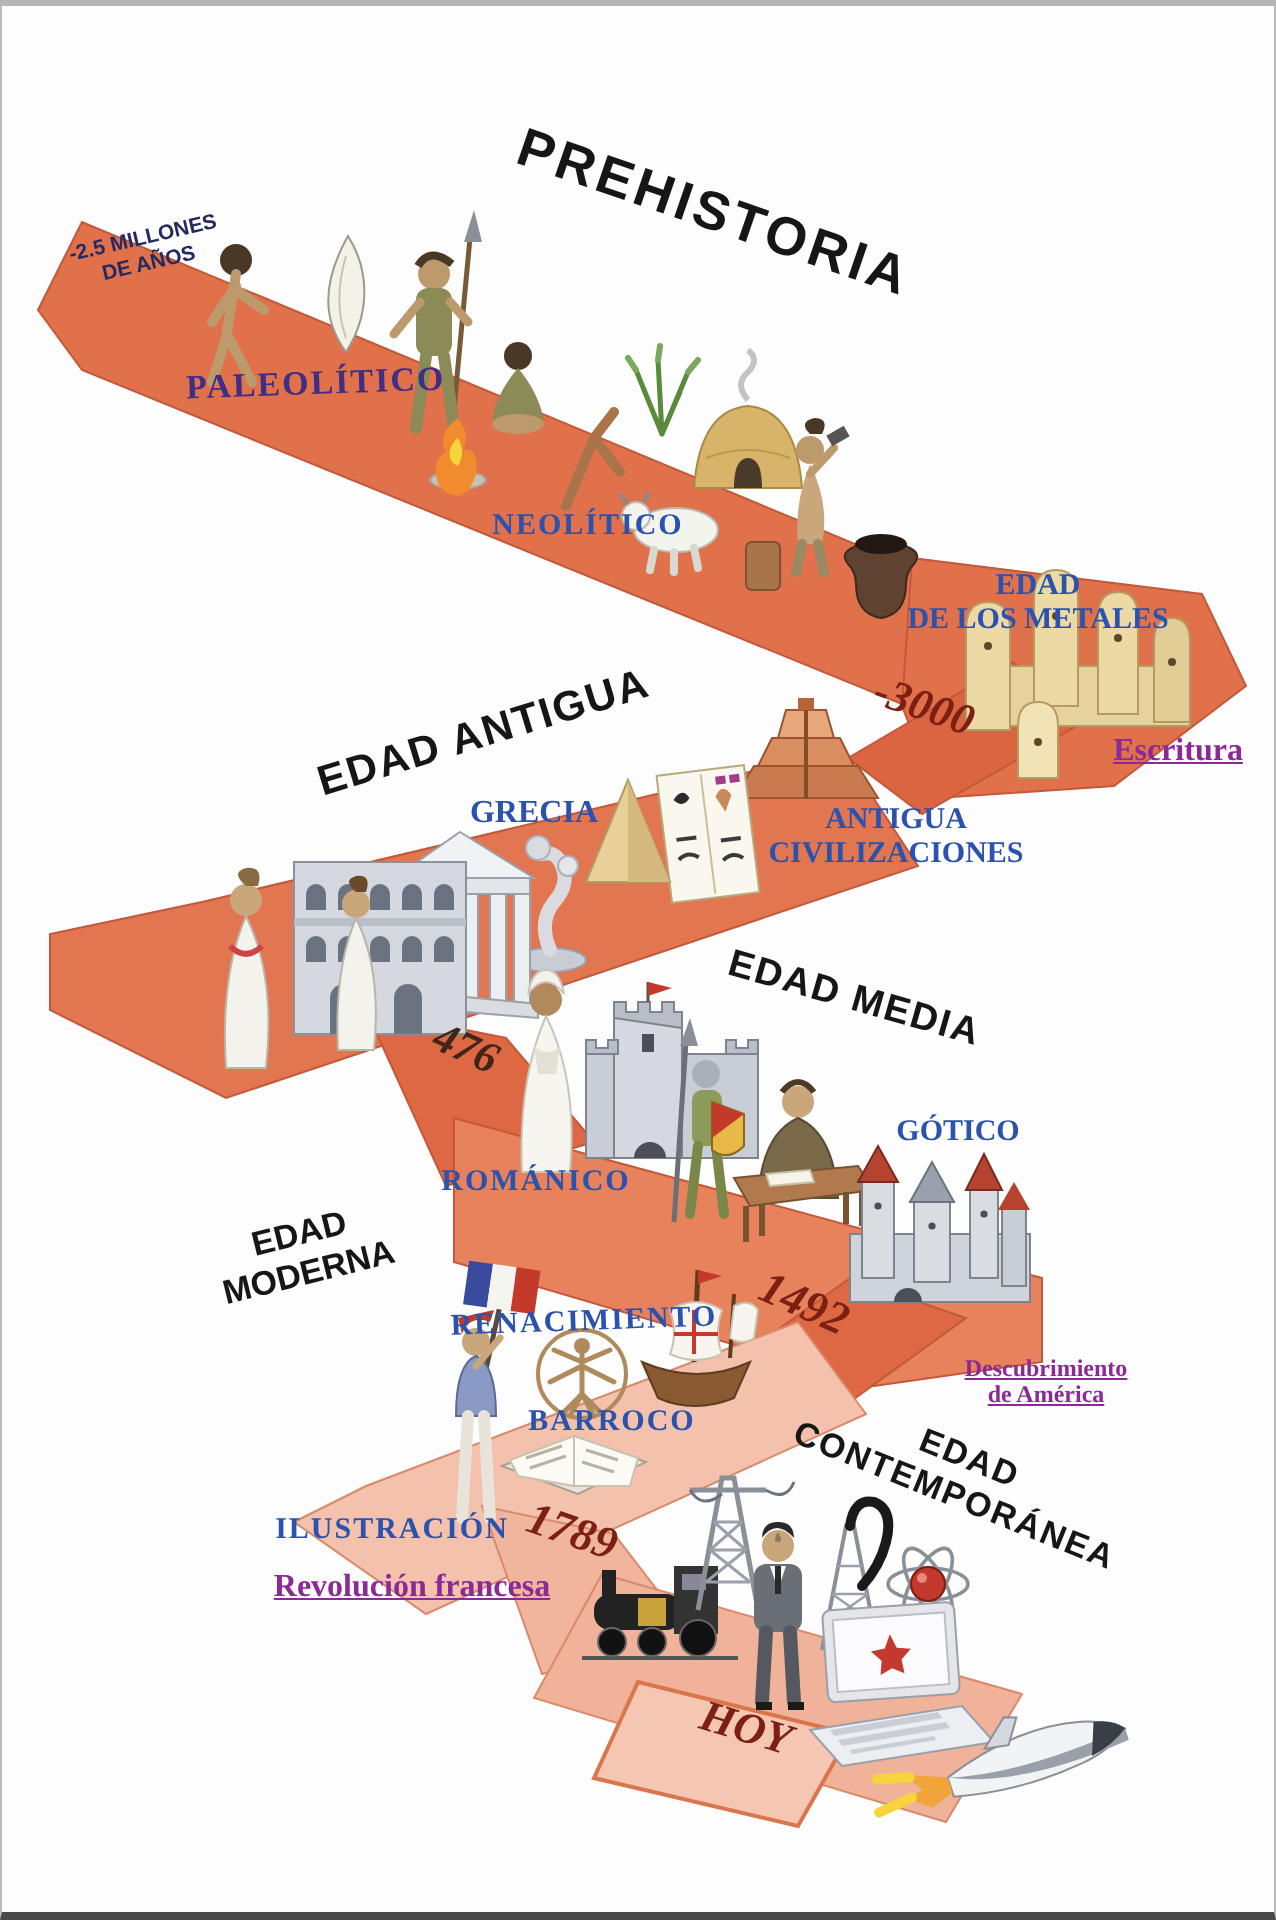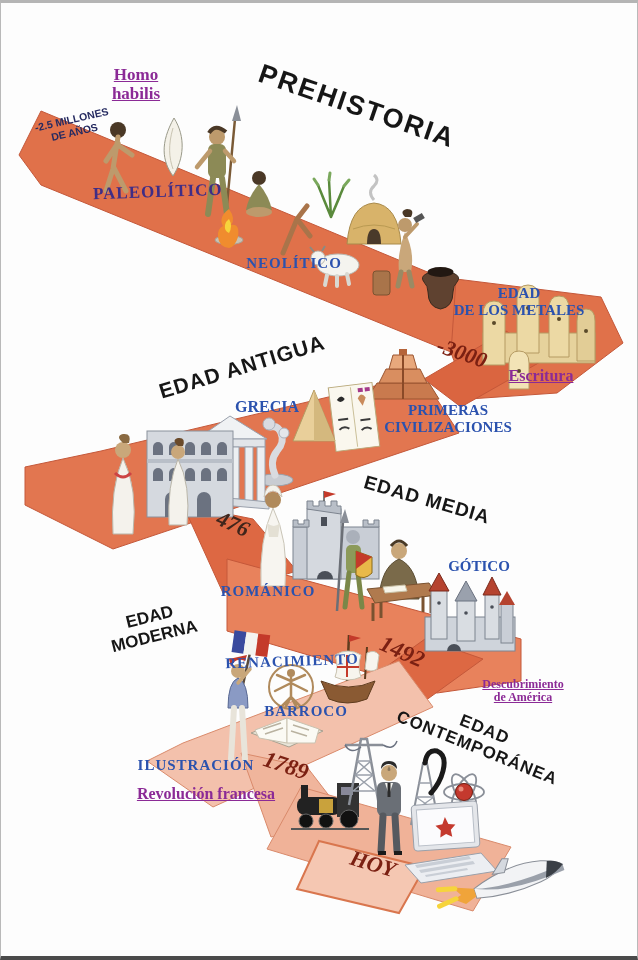--- a/index.html
+++ b/index.html
@@ -28,21 +28,21 @@
        font-style:italic; color:var(--maroon); text-align:center;}
 
   #lnk-homo{left:93px;top:63px;width:84px;font-size:17px;}
   #lbl-prehistoria{left:246px;top:88px;width:220px;font-size:27px;transform:rotate(19deg);letter-spacing:2px;}
   #ms-inicio{left:26px;top:110px;width:92px;font-size:10.5px;transform:rotate(-13deg);
              color:#252a60;font-style:normal;font-family:"Liberation Sans",sans-serif;font-weight:bold;line-height:1.2;white-space:pre-line;}
   #lbl-paleolitico{left:92px;top:180px;width:128px;font-size:17px;transform:rotate(-2deg);letter-spacing:1px;}
   #lbl-neolitico{left:242px;top:252px;width:102px;font-size:15px;letter-spacing:1px;}
   #lbl-metales{left:442px;top:282px;width:152px;font-size:15px;}
   #ms-3000{left:426px;top:337px;width:70px;font-size:22px;transform:rotate(19deg);}
-  #lnk-escritura{left:496px;top:364px;width:88px;font-size:16px;}
+  #lnk-escritura{left:544px;top:364px;width:88px;font-size:16px;}
   #lbl-antigua{left:148px;top:352px;width:186px;font-size:21px;transform:rotate(-17deg);letter-spacing:1px;}
   #lbl-grecia{left:231px;top:395px;width:70px;font-size:16px;}
   #lbl-primeras{left:370px;top:399px;width:154px;font-size:15px;}
   #lbl-imperio{left:112px;top:455px;width:88px;font-size:15px;}
   #lnk-caida{left:18px;top:527px;width:168px;font-size:17px;}
   #ms-476{left:206px;top:508px;width:52px;font-size:22px;transform:rotate(24deg);color:#40251b;}
   #lbl-media{left:356px;top:486px;width:140px;font-size:19px;transform:rotate(16deg);letter-spacing:1px;}
   #lbl-romanico{left:216px;top:580px;width:102px;font-size:15px;letter-spacing:1px;}
   #lbl-gotico{left:441px;top:555px;width:74px;font-size:15px;}
   #lbl-moderna{left:98px;top:604px;width:106px;font-size:17px;transform:rotate(-14deg);}
@@ -354,34 +354,32 @@
   <g transform="rotate(-18 515 870)">
     <path d="M470 872 q40 -14 72 -6 q14 4 20 10 q-10 8 -26 10 q-34 4 -66 -4 z" fill="#f2f3f5" stroke="#8a8f98"></path>
     <path d="M470 872 q34 10 92 4 l0 6 q-58 6 -92 -10z" fill="#9aa0aa"></path>
     <path d="M548 868 q10 2 14 8 q-8 6 -20 8" fill="#3a3f46"></path>
     <path d="M492 864 l14 -12 6 2 -8 12z" fill="#d5d9df" stroke="#8a8f98"></path>
     <path d="M470 872 l-20 -8 6 10 -8 2 10 8 12 -4z" fill="#f0a43a"></path>
     <path d="M452 866 l-16 -4 M450 876 l-18 2" stroke="#f6d43c" stroke-width="5" stroke-linecap="round"></path>
   </g>
 </svg>
 
-  <div class="lbl link" id="lnk-homo">Homo
-habilis</div>
   <div class="era" id="lbl-prehistoria">PREHISTORIA</div>
   <div class="lbl" id="ms-inicio">-2.5 MILLONES
 DE AÑOS</div>
   <div class="lbl violet" id="lbl-paleolitico">PALEOLÍTICO</div>
   <div class="lbl blue" id="lbl-neolitico">NEOLÍTICO</div>
   <div class="lbl blue" id="lbl-metales">EDAD
 DE LOS METALES</div>
   <div class="num" id="ms-3000">-3000</div>
   <div class="lbl link" id="lnk-escritura">Escritura</div>
   <div class="era" id="lbl-antigua">EDAD ANTIGUA</div>
   <div class="lbl blue" id="lbl-grecia">GRECIA</div>
-  <div class="lbl blue" id="lbl-primeras">PRIMERAS
+  <div class="lbl blue" id="lbl-primeras">ANTIGUA
 CIVILIZACIONES</div>
   <div class="num" id="ms-476">476</div>
   <div class="era" id="lbl-media">EDAD MEDIA</div>
   <div class="lbl blue" id="lbl-romanico">ROMÁNICO</div>
   <div class="lbl blue" id="lbl-gotico">GÓTICO</div>
   <div class="era" id="lbl-moderna">EDAD
 MODERNA</div>
   <div class="num" id="ms-1492">1492</div>
   <div class="lbl blue" id="lbl-renacimiento">RENACIMIENTO</div>
   <div class="lbl blue" id="lbl-barroco">BARROCO</div>

